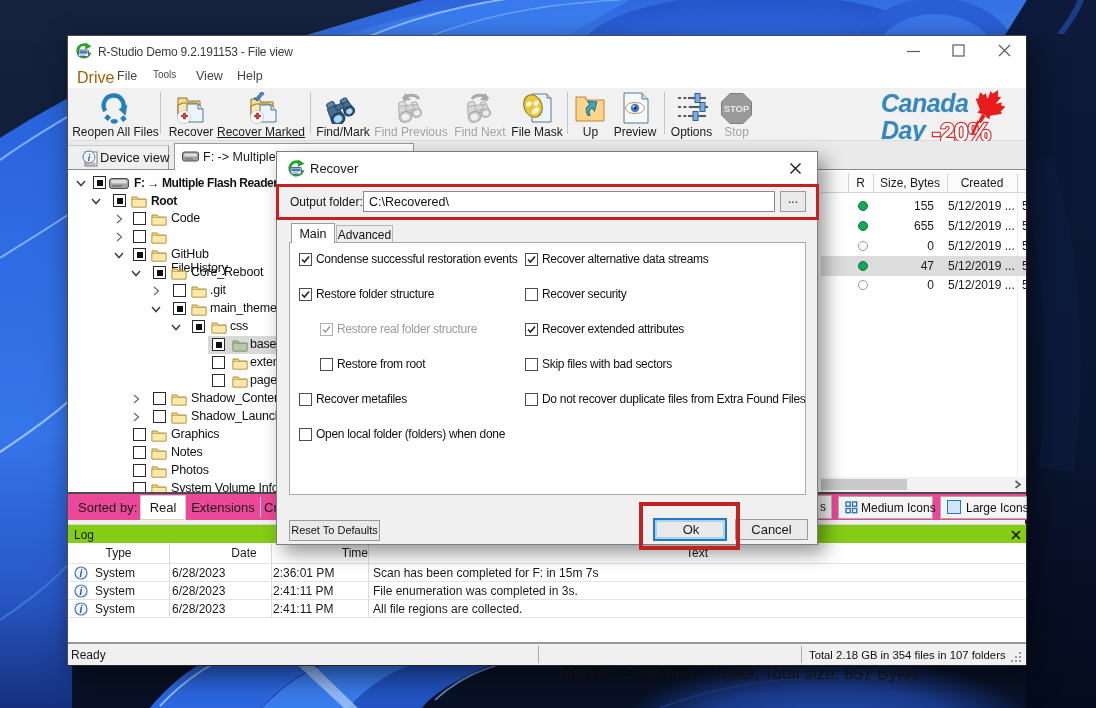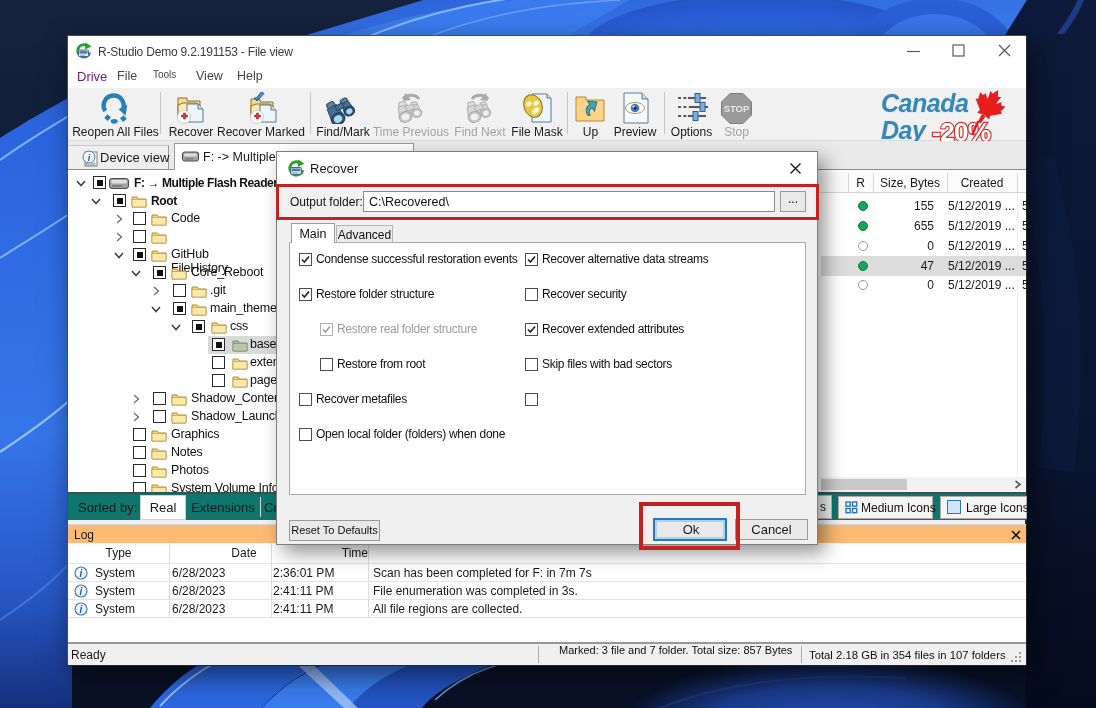--- a/index.html
+++ b/index.html
@@ -93,21 +93,21 @@
     <rect x="6" y="12.5" width="5" height="1.2" fill="#9ab0c4"></rect>
   </svg>
   <div class="abs" style="left:30px;top:9px;font-size:12px;letter-spacing:-0.2px;color:#3c3c3c;">R-Studio Demo 9.2.191153 - File view</div>
   <svg class="abs" style="left:836px;top:6px" width="116" height="18" viewBox="0 0 116 18">
     <line x1="3" y1="9.5" x2="16" y2="9.5" stroke="#5a5a5a" stroke-width="1.2"></line>
     <rect x="49" y="3" width="11" height="11" fill="none" stroke="#5a5a5a" stroke-width="1.2"></rect>
     <path d="M95,3 L106,14 M106,3 L95,14" stroke="#5a5a5a" stroke-width="1.2"></path>
   </svg>
 
   <div class="abs" style="left:0;top:30px;width:958px;height:22px;background:#fff;"></div>
-  <div class="abs t13" style="left:9px;top:33px;color:#701a75;font-size:13px;">Drive</div>
+  <div class="abs t13" style="left:9px;top:33px;color:#a16207;font-size:16px;">Drive</div>
   <div class="abs t13" style="left:49px;top:33px;color:#464646;font-size:12.5px;">File</div>
   <div class="abs t13" style="left:85px;top:33px;color:#464646;font-size:10px;">Tools</div>
   <div class="abs t13" style="left:128px;top:33px;color:#464646;font-size:12.5px;">View</div>
   <div class="abs t13" style="left:169px;top:33px;color:#464646;font-size:12.5px;">Help</div>
 
   <div class="abs" style="left:0;top:52px;width:958px;height:53px;background:#f1f1f1;border-bottom:1px solid #dcdcdc;"></div>
   <div class="vline" style="left:92px;top:56px;height:42px;"></div>
   <div class="vline" style="left:242px;top:56px;height:42px;"></div>
   <div class="vline" style="left:499px;top:56px;height:42px;"></div>
   <div class="vline" style="left:596px;top:56px;height:42px;"></div>
@@ -133,21 +133,21 @@
 
   <svg class="abs" style="left:179px;top:56px" width="34" height="32" viewBox="0 0 34 32">
     <path d="M4,7 L13,7 L13,10 L26,10 L26,26 L4,26 Z" fill="#f7dc8e" stroke="#8a7030"></path>
     <path d="M4,14 L9,12 L22,12 L26,14 L26,26 L4,26 Z" fill="#fae9b0" stroke="#8a7030"></path>
     <path d="M13,13 L24,13 L29,18 L29,30 L13,30 Z" fill="#eef4fb" stroke="#5a7a8a"></path>
     <path d="M24,13 L24,18 L29,18" fill="#cfdde8" stroke="#5a7a8a"></path>
     <path d="M7,6 L10,9 L17,1.5 L14.2,0 L9.5,6 Z" fill="#4d8fd0" stroke="#2a5a90"></path>
     <circle cx="10" cy="25" r="6.5" fill="#fff" stroke="#c9c9c9"></circle>
     <path d="M7.5,23 h2 v-2 h2 v2 h2 v2 h-2 v2 h-2 v-2 h-2 Z" fill="#d63c3c" stroke="#a02020" stroke-width="0.6"></path>
   </svg>
-  <div class="abs t12" style="left:147px;top:89px;width:92px;text-align:center;">Recover Marked</div>
+  <div class="abs t12" style="left:147px;top:89px;width:92px;text-align:center;text-decoration:underline;">Recover Marked</div>
 
   <svg class="abs" style="left:257px;top:58px" width="36" height="30" viewBox="0 0 36 30">
     <g transform="rotate(-28 18 15)">
       <rect x="5" y="3" width="8" height="7" rx="2.5" fill="#62809f" stroke="#24496b"></rect>
       <rect x="19" y="6" width="7" height="6" rx="2" fill="#62809f" stroke="#24496b"></rect>
       <path d="M4,8 L14,8 L15.5,20 L2.5,20 Z" fill="#4a6d94" stroke="#24496b"></path>
       <path d="M19,10 L26,10 L27.5,19 L17.5,19 Z" fill="#4a6d94" stroke="#24496b"></path>
       <rect x="12" y="9" width="8" height="5" fill="#4a6d94" stroke="#24496b"></rect>
       <ellipse cx="9" cy="21.5" rx="7" ry="5.8" fill="#2e5177" stroke="#1c3a55"></ellipse>
       <ellipse cx="9" cy="21.5" rx="4.3" ry="3.6" fill="#a8d8f4"></ellipse>
@@ -165,21 +165,21 @@
       <rect x="20" y="12" width="6" height="5" rx="2" fill="#dcdcdc" stroke="#a5a5a5"></rect>
       <path d="M7,13 L16,13 L17.5,23 L5.5,23 Z" fill="#d2d2d2" stroke="#a5a5a5"></path>
       <path d="M20,15 L26,15 L27.5,22 L18.5,22 Z" fill="#d2d2d2" stroke="#a5a5a5"></path>
       <rect x="14" y="14" width="8" height="5" fill="#d2d2d2" stroke="#a5a5a5"></rect>
       <ellipse cx="11.5" cy="24.5" rx="6.3" ry="5.3" fill="#c3c3c3" stroke="#9a9a9a"></ellipse>
       <ellipse cx="11.5" cy="24.5" rx="3.8" ry="3.2" fill="#f0f0f0"></ellipse>
       <ellipse cx="23.5" cy="23.5" rx="4.8" ry="4.1" fill="#c3c3c3" stroke="#9a9a9a"></ellipse>
       <ellipse cx="23.5" cy="23.5" rx="2.8" ry="2.4" fill="#f0f0f0"></ellipse>
     </g>
   </svg>
-  <div class="abs t12" style="left:303px;top:89px;width:80px;text-align:center;color:#a3a3a3;">Time Previous</div>
+  <div class="abs t12" style="left:303px;top:89px;width:80px;text-align:center;color:#a3a3a3;">Find Previous</div>
 
   <svg class="abs" style="left:394px;top:55px" width="36" height="33" viewBox="0 0 36 33">
     <path d="M10,8 A9,7 0 0 1 26,8" fill="none" stroke="#a9a9a9" stroke-width="3"></path>
     <path d="M24,2 L26,10 L18,9 Z" fill="#a9a9a9"></path>
     <g transform="rotate(-14 18 21)" opacity="0.85">
       <rect x="8" y="9" width="7" height="6" rx="2" fill="#dcdcdc" stroke="#a5a5a5"></rect>
       <rect x="20" y="12" width="6" height="5" rx="2" fill="#dcdcdc" stroke="#a5a5a5"></rect>
       <path d="M7,13 L16,13 L17.5,23 L5.5,23 Z" fill="#d2d2d2" stroke="#a5a5a5"></path>
       <path d="M20,15 L26,15 L27.5,22 L18.5,22 Z" fill="#d2d2d2" stroke="#a5a5a5"></path>
       <rect x="14" y="14" width="8" height="5" fill="#d2d2d2" stroke="#a5a5a5"></rect>
@@ -457,21 +457,21 @@
     <div class="abs t12" style="left:201px;top:108px;">5</div>
     <div class="abs" style="left:0;top:307px;width:205px;height:15px;background:#f2f2f2;"></div>
     <div class="abs" style="left:0;top:309px;width:86px;height:11px;background:#c9c9c9;"></div>
     <svg class="abs" style="left:192px;top:309px" width="10" height="11" viewBox="0 0 10 11">
         <path d="M2.5,2 L7,5.5 L2.5,9" fill="none" stroke="#555" stroke-width="1.6"></path>
       </svg>
   </div>
 
   <div class="abs" style="left:0;top:456px;width:958px;height:2px;background:#4a4a4a;"></div>
 
-  <div class="abs" style="left:0;top:458px;width:958px;height:26px;background:#0f766e;">
+  <div class="abs" style="left:0;top:458px;width:958px;height:26px;background:#ec4899;">
     <div class="abs t13" style="left:10px;top:6px;">Sorted by:</div>
     <div class="abs" style="left:72px;top:1px;width:46px;height:25px;background:#fff;border:1px solid #d0d0d0;"></div>
     <div class="abs t13" style="left:72px;top:6px;width:46px;text-align:center;">Real</div>
     <div class="abs t13" style="left:118px;top:6px;width:74px;text-align:center;">Extensions</div>
     <div class="vline" style="left:192px;top:3px;height:20px;background:#d5d5d5;"></div>
     <div class="abs t13" style="left:196px;top:6px;">Creation Time</div>
     <div class="abs" style="left:738px;top:1px;width:26px;height:24px;background:#f4f4f4;border:1px solid #b5b5b5;"></div>
     <div class="abs t12" style="left:752px;top:6px;">s</div>
     <div class="abs" style="left:770px;top:2px;width:95px;height:23px;background:#f4f4f4;border:1px solid #ababab;"></div>
     <svg class="abs" style="left:777px;top:7px" width="13" height="13" viewBox="0 0 13 13">
@@ -481,46 +481,47 @@
         <rect x="1" y="7.5" width="4.2" height="4.2"></rect>
           <rect x="7.5" y="7.5" width="4.2" height="4.2"></rect>
       </g>
     </svg>
     <div class="abs" style="left:793px;top:7px;font-size:12px;color:#111;white-space:nowrap;">Medium Icons</div>
     <div class="abs" style="left:872px;top:2px;width:87px;height:23px;background:#f4f4f4;border:1px solid #ababab;"></div>
     <div class="abs" style="left:879px;top:6px;width:14px;height:14px;background:#cfe6f8;border:1.5px solid #2e75b6;"></div>
     <div class="abs" style="left:898px;top:7px;font-size:12px;color:#111;white-space:nowrap;">Large Icons</div>
   </div>
 
-  <div class="abs" style="left:0;top:488px;width:958px;height:19px;background:#fdba74;border-top:1px solid #d8d8d8;">
+  <div class="abs" style="left:0;top:488px;width:958px;height:19px;background:#84cc16;border-top:1px solid #d8d8d8;">
     <div class="abs t12" style="left:6px;top:3px;">Log</div>
     <svg class="abs" style="left:942px;top:4px" width="12" height="12" viewBox="0 0 12 12">
       <path d="M2,2 L10,10 M10,2 L2,10" stroke="#1a1a1a" stroke-width="1.6"></path>
     </svg>
   </div>
 
   <div class="abs" style="left:0;top:507px;width:958px;height:99px;background:#fff;" id="logt">
     <div class="vline" style="left:101px;top:0;height:75px;background:#dcdcdc;"></div>
     <div class="vline" style="left:203px;top:0;height:75px;background:#dcdcdc;"></div>
     <div class="vline" style="left:300px;top:0;height:75px;background:#dcdcdc;"></div>
     <div class="abs t12" style="left:0;top:3px;width:101px;text-align:center;">Type</div>
     <div class="abs t12" style="left:101px;top:3px;width:102px;text-align:center;padding-left:48px;">Date</div>
     <div class="abs t12" style="left:203px;top:3px;width:97px;text-align:right;">Time</div>
+    <div class="abs t12" style="left:300px;top:3px;width:658px;text-align:center;">Text</div>
     <div class="abs" style="left:0;top:20px;width:958px;height:1px;background:#e3e3e3;"></div>
     <div class="abs" style="left:0;top:38px;width:958px;height:1px;background:#e3e3e3;"></div>
     <div class="abs" style="left:0;top:56px;width:958px;height:1px;background:#e3e3e3;"></div>
     <div class="abs" style="left:0;top:74px;width:958px;height:1px;background:#e3e3e3;"></div>
     <svg class="abs" style="left:6px;top:23px" width="14" height="14" viewBox="0 0 14 14">
         <circle cx="7" cy="7" r="6" fill="#eef4fb" stroke="#4a78b8" stroke-width="1.2"></circle>
         <text x="7" y="10.5" font-size="10" font-weight="bold" font-style="italic" font-family="Liberation Serif" fill="#2a5a9a" text-anchor="middle">i</text>
       </svg>
     <div class="abs t12" style="left:27px;top:23px;">System</div>
     <div class="abs t12" style="left:104px;top:23px;">6/28/2023</div>
     <div class="abs t12" style="left:205px;top:23px;">2:36:01 PM</div>
-    <div class="abs t12" style="left:305px;top:23px;white-space:nowrap;">Scan has been completed for F: in 7m 7s</div>
+    <div class="abs t12" style="left:305px;top:23px;white-space:nowrap;">Scan has been completed for F: in 15m 7s</div>
     <svg class="abs" style="left:6px;top:41px" width="14" height="14" viewBox="0 0 14 14">
         <circle cx="7" cy="7" r="6" fill="#eef4fb" stroke="#4a78b8" stroke-width="1.2"></circle>
         <text x="7" y="10.5" font-size="10" font-weight="bold" font-style="italic" font-family="Liberation Serif" fill="#2a5a9a" text-anchor="middle">i</text>
       </svg>
     <div class="abs t12" style="left:27px;top:41px;">System</div>
     <div class="abs t12" style="left:104px;top:41px;">6/28/2023</div>
     <div class="abs t12" style="left:205px;top:41px;">2:41:11 PM</div>
     <div class="abs t12" style="left:305px;top:41px;white-space:nowrap;">File enumeration was completed in 3s.</div>
     <svg class="abs" style="left:6px;top:59px" width="14" height="14" viewBox="0 0 14 14">
         <circle cx="7" cy="7" r="6" fill="#eef4fb" stroke="#4a78b8" stroke-width="1.2"></circle>
@@ -528,21 +529,21 @@
       </svg>
     <div class="abs t12" style="left:27px;top:59px;">System</div>
     <div class="abs t12" style="left:104px;top:59px;">6/28/2023</div>
     <div class="abs t12" style="left:205px;top:59px;">2:41:11 PM</div>
     <div class="abs t12" style="left:305px;top:59px;white-space:nowrap;">All file regions are collected.</div>
   </div>
 
   <div class="abs" style="left:0;top:606px;width:958px;height:23px;background:#f0f0f0;border-top:2px solid #989898;">
     <div class="abs t12" style="left:3px;top:4px;">Ready</div>
     <div class="vline" style="left:470px;top:2px;height:17px;background:#ababab;"></div>
-    <div class="abs" style="left:479px;top:0;font-size:11px;color:#111;white-space:nowrap;padding-left:12px;">Marked: 3 file and 7 folder. Total size: 857 Bytes</div>
+    <div class="abs" style="left:479px;top:20px;font-size:17px;color:#111;white-space:nowrap;padding-left:12px;">Marked: 3 file and 7 folder. Total size: 857 Bytes</div>
     <div class="vline" style="left:733px;top:2px;height:17px;background:#ababab;"></div>
     <div class="abs" style="left:741px;top:5px;font-size:11.3px;color:#111;white-space:nowrap;">Total 2.18 GB in 354 files in 107 folders</div>
     <svg class="abs" style="left:943px;top:8px" width="12" height="12" viewBox="0 0 12 12">
       <g fill="#9a9a9a">
           <rect x="8" y="0" width="2" height="2"></rect>
           <rect x="8" y="4" width="2" height="2"></rect>
           <rect x="4" y="4" width="2" height="2"></rect>
           <rect x="8" y="8" width="2" height="2"></rect>
           <rect x="4" y="8" width="2" height="2"></rect>
           <rect x="0" y="8" width="2" height="2"></rect>
@@ -602,20 +603,21 @@
   <div class="cb" style="left:248px;top:136px;border-color:#4d4d4d;background:#fff;"></div>
   <div class="abs dlbl" style="left:265px;top:135px;white-space:nowrap;">Recover security</div>
   <div class="cb" style="left:248px;top:171px;border-color:#4d4d4d;background:#fff;"></div>
     <svg class="abs" style="left:249px;top:172px" width="11" height="11" viewBox="0 0 11 11">
       <path d="M2,5.5 L4.4,8 L9,2.5" fill="none" stroke="#222" stroke-width="1.6"></path>
     </svg>
   <div class="abs dlbl" style="left:265px;top:170px;white-space:nowrap;">Recover extended attributes</div>
   <div class="cb" style="left:248px;top:206px;border-color:#4d4d4d;background:#fff;"></div>
   <div class="abs dlbl" style="left:265px;top:205px;white-space:nowrap;">Skip files with bad sectors</div>
   <div class="cb" style="left:248px;top:241px;border-color:#4d4d4d;background:#fff;"></div>
+  <div class="abs dlbl" style="left:265px;top:240px;white-space:nowrap;">Do not recover duplicate files from Extra Found Files</div>
   <div class="abs" style="left:12px;top:368px;width:91px;height:21px;background:#e9e9e9;border:1px solid #9a9a9a;"></div>
   <div class="abs" style="left:12px;top:372px;width:91px;text-align:center;font-size:11px;color:#111;white-space:nowrap;">Reset To Defaults</div>
   <div class="abs" style="left:376px;top:366px;width:74px;height:23px;background:#e9e9e9;border:2px solid #2779bd;box-shadow:inset 0 0 0 2px #a8d4f0;"></div>
   <div class="abs t13" style="left:376px;top:370px;width:76px;text-align:center;">Ok</div>
   <div class="abs" style="left:458px;top:367px;width:73px;height:21px;background:#e9e9e9;border:1px solid #9a9a9a;"></div>
   <div class="abs t13" style="left:458px;top:370px;width:73px;text-align:center;">Cancel</div>
   <div class="abs" style="left:-1px;top:32px;width:543px;height:36px;border:3px solid #c32222;"></div>
   <div class="abs" style="left:362px;top:350px;width:101px;height:48px;border:4px solid #c32222;"></div>
 </div>
 

